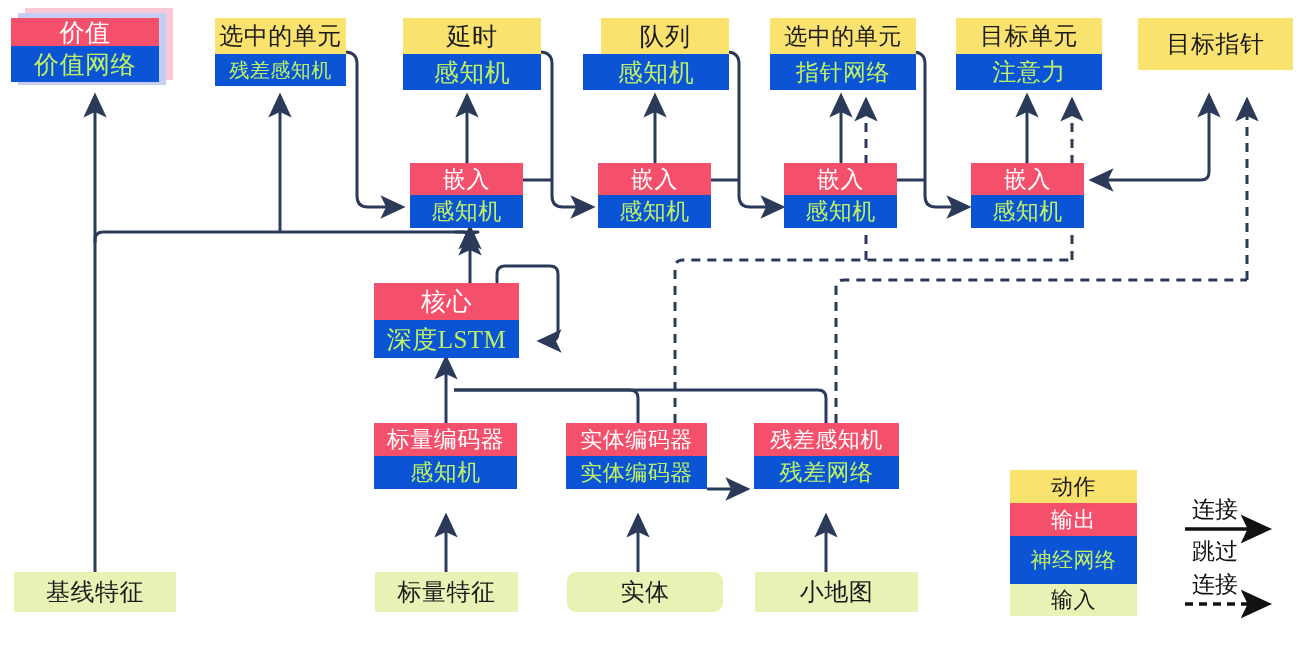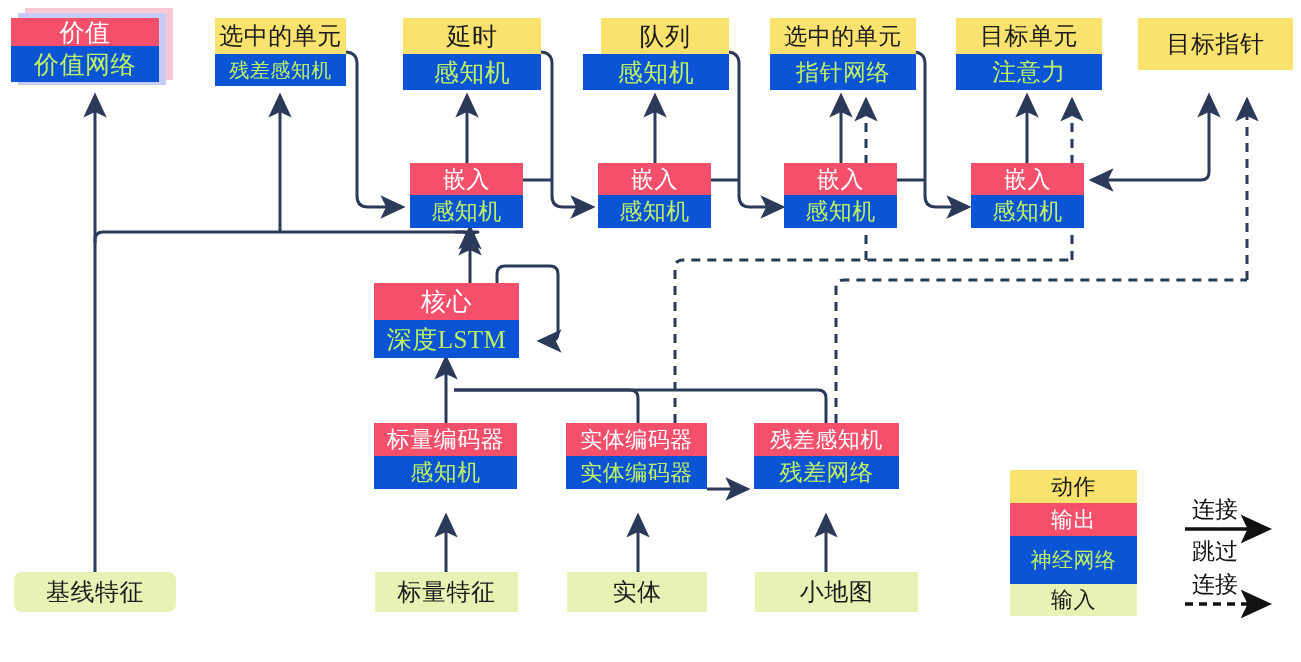--- a/index.html
+++ b/index.html
@@ -167,23 +167,23 @@
   </div>
   <div class="node" style="left:566px;top:423px;width:141px;height:66px;">
     <div class="cell c-output" style="height:33px;font-size:22px;">实体编码器</div>
     <div class="cell c-net" style="height:33px;font-size:22px;">实体编码器</div>
   </div>
   <div class="node" style="left:754px;top:423px;width:145px;height:66px;">
     <div class="cell c-output" style="height:33px;font-size:22px;">残差感知机</div>
     <div class="cell c-net" style="height:33px;font-size:23px;">残差网络</div>
   </div>
 
-  <div class="node cell c-input" style="left:14px;top:572px;width:162px;height:40px;font-size:24px;border-radius:8px;">基线特征</div>
+  <div class="node cell c-input" style="left:14px;top:572px;width:162px;height:40px;font-size:24px;">基线特征</div>
   <div class="node cell c-input" style="left:375px;top:572px;width:143px;height:40px;font-size:24px;">标量特征</div>
-  <div class="node cell c-input" style="left:567px;top:572px;width:140px;height:40px;font-size:24px;">实体</div>
+  <div class="node cell c-input" style="left:567px;top:572px;width:156px;height:40px;font-size:24px;border-radius:9px;">实体</div>
   <div class="node cell c-input" style="left:755px;top:572px;width:163px;height:40px;font-size:24px;">小地图</div>
 
   <div class="legendbox" style="left:1010px;top:470px;width:127px;height:130px;">
     <div class="cell c-action" style="height:33px;font-size:22px;">动作</div>
     <div class="cell c-output" style="height:33px;font-size:22px;">输出</div>
     <div class="cell c-net" style="height:48px;font-size:21px;">神经网络</div>
     <div class="cell c-input" style="height:32px;font-size:22px;">输入</div>
   </div>
   <div class="legtext" style="left:1192px;top:494px;font-size:23px;">连接</div>
   <div class="legtext" style="left:1192px;top:536px;font-size:23px;">跳过</div>

